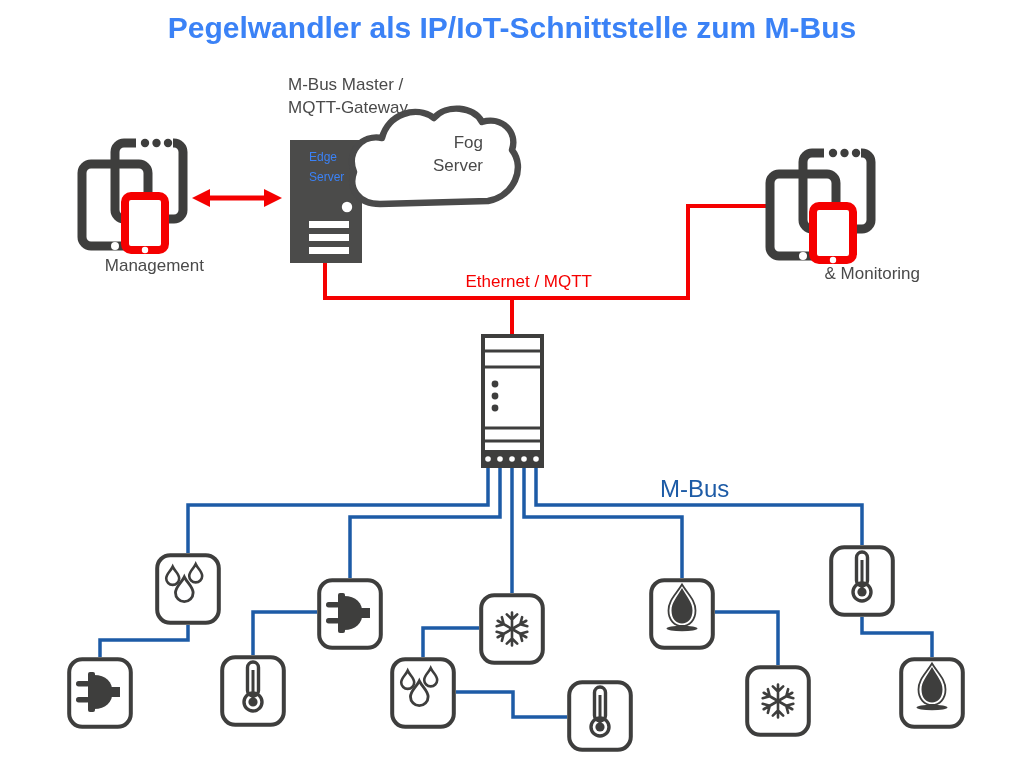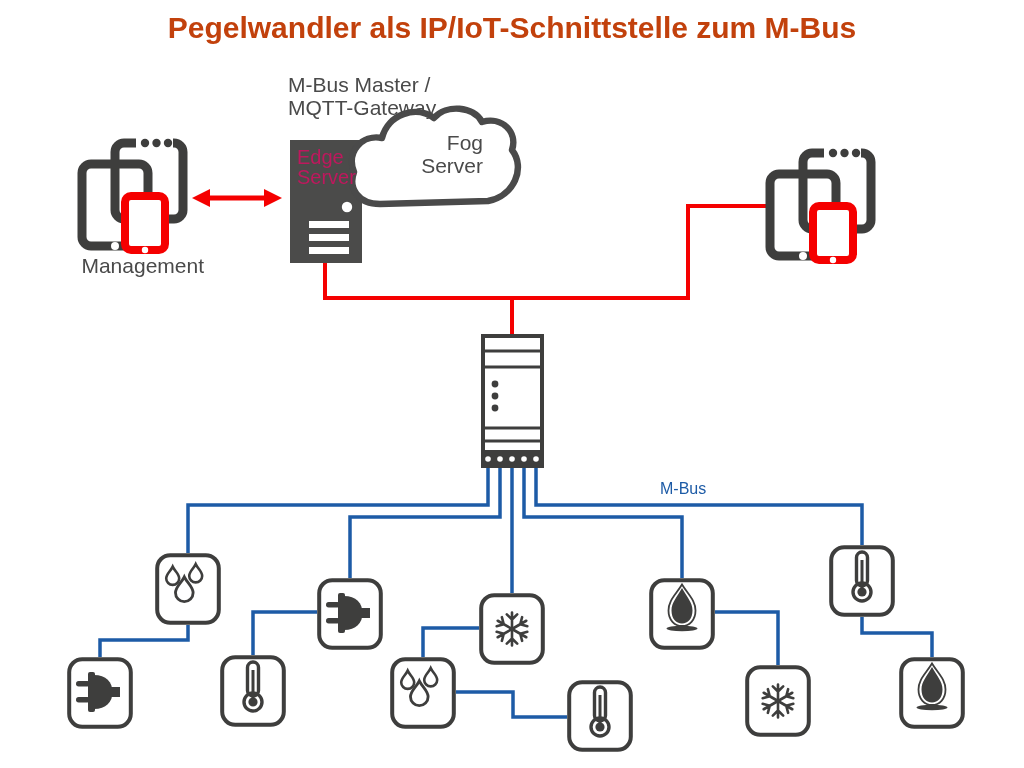--- a/index.html
+++ b/index.html
@@ -1,25 +1,25 @@
 <!DOCTYPE html>
 <html style="--red: #f50000; --blue: #1d5ba6; --dark: #3e3e3d; --text: #4a4a4a; --server: #4b4b4a;"><head>
 <meta charset="utf-8">
 <style>
   html,body{margin:0;padding:0;background:#ffffff;}
   #stage{position:relative;width:1024px;height:768px;background:#ffffff;overflow:hidden;
          font-family:"Liberation Sans", sans-serif;}
   #diagram{position:absolute;left:0;top:0;}
-  .lbl{position:absolute;color:var(--text);font-size:21px;line-height:23px;white-space:nowrap;}
+  .lbl{position:absolute;color:var(--text);font-size:17px;line-height:23px;white-space:nowrap;}
   .center{text-align:right;}
   #title{position:absolute;left:0;right:0;top:11px;text-align:center;
-         font-size:30px;font-weight:bold;color:#c2410c;letter-spacing:0px;}
-  #edge-label{color:#be185d;font-size:20px;line-height:20px;}
+         font-size:30px;font-weight:bold;color:#3b82f6;letter-spacing:0px;}
+  #edge-label{color:#3b82f6;font-size:12px;line-height:20px;margin-left:12px;}
   #ethernet-label{color:var(--red);}
-  #mbus-label{color:var(--blue);font-size:16px;}
+  #mbus-label{color:var(--blue);font-size:24px;}
   .stroke-dark{stroke:var(--dark);fill:none;}
   .fill-dark{fill:var(--dark);stroke:none;}
   .blue-line{stroke:var(--blue);stroke-width:3.5;fill:none;}
   .red-line{stroke:var(--red);stroke-width:4;fill:none;}
   .red-fill{fill:var(--red);stroke:none;}
 </style>
 </head>
 <body>
 
 <div id="stage">
@@ -172,21 +172,23 @@
 <div class="lbl center" style="left:383px;top:131px;width:100px;">
   <div>Fog</div>
   <div>Server</div>
 </div>
 
 <div class="lbl center" style="left:44px;top:254px;width:160px;">
   <div>Management</div>
 </div>
 
 <div class="lbl center" style="left:740px;top:262px;width:180px;">
+  <div>&amp; Monitoring</div>
 </div>
 
+<div class="lbl center" id="ethernet-label" style="left:432px;top:270px;width:160px;">Ethernet / MQTT</div>
 
 <div class="lbl" style="left:556px;top:376px;">
 </div>
 
 <div class="lbl" id="mbus-label" style="left:660px;top:477px;">M-Bus</div>
 
 </div>
 
 </body></html>

